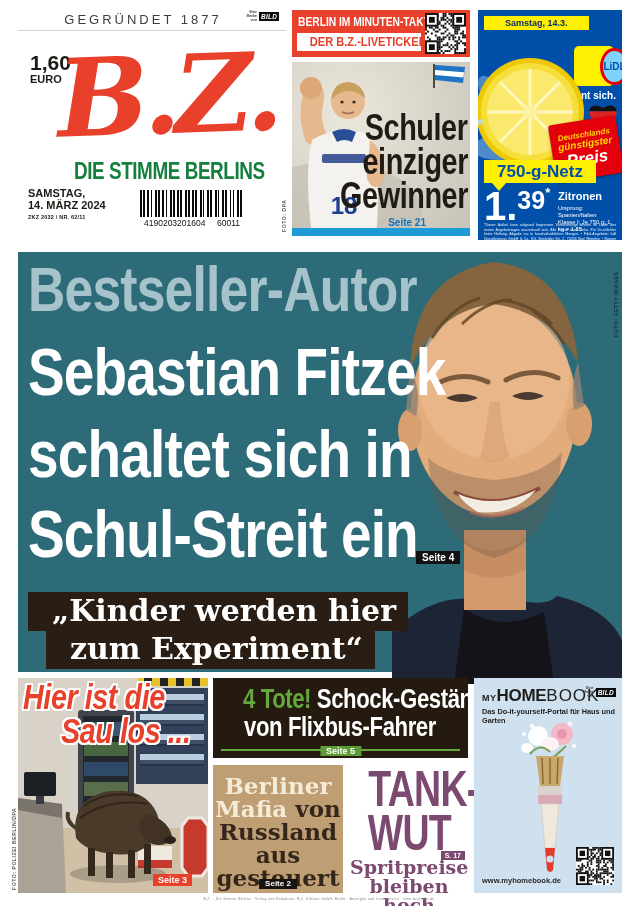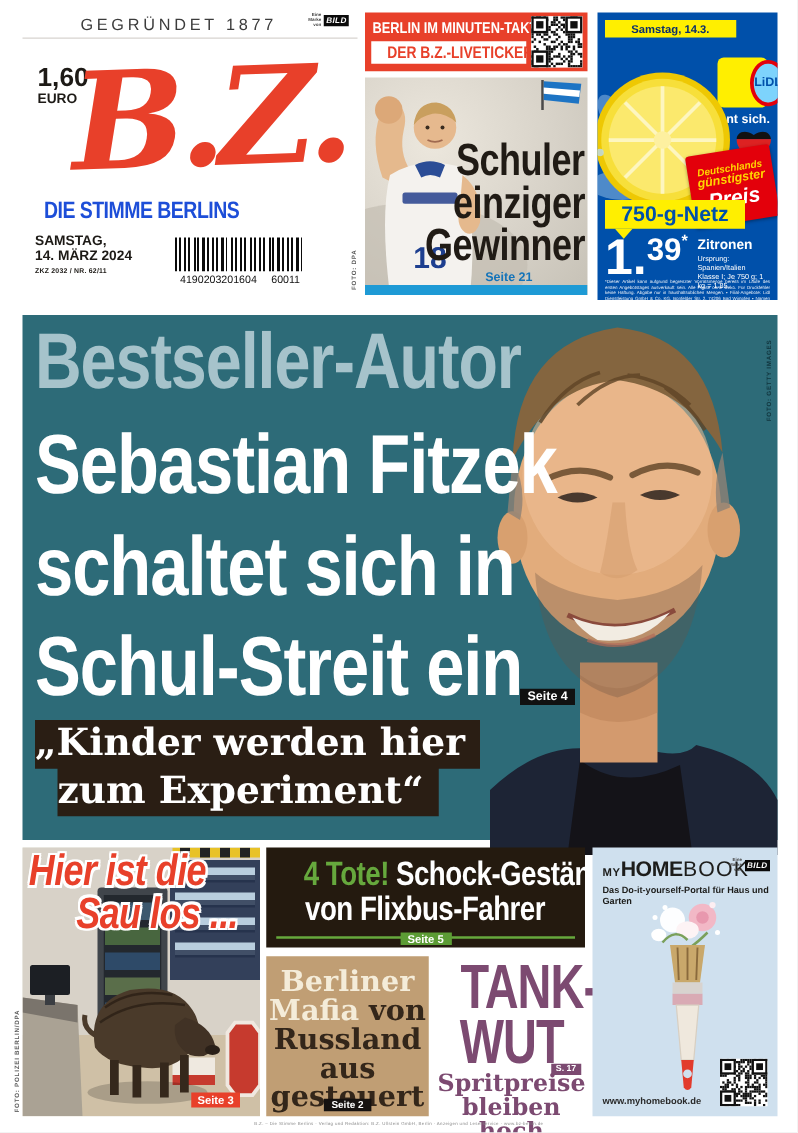--- a/index.html
+++ b/index.html
@@ -17,21 +17,21 @@
   .brandmark{display:flex;align-items:center;gap:2px;}
   .brandnote{font-size:3.6px;line-height:1.1;color:#444;width:17px;text-align:right;font-weight:bold;}
   .bildbox{background:#0a0a0a;color:#fff;font-weight:bold;font-style:italic;font-size:6.5px;
            padding:1px 2px;letter-spacing:.3px;}
   .pricebox{left:30px;top:52px;color:#1d1a16;line-height:1;}
   .pricebox .v{font-size:21px;font-weight:bold;}
   .pricebox .c{font-size:11px;font-weight:bold;margin-top:1px;}
   .bzlogo{left:52px;top:26px;width:230px;height:138px;display:flex;align-items:center;justify-content:center;
           font-family:"DejaVu Serif",serif;font-style:italic;font-weight:bold;font-size:108px;
           color:#e8402a;letter-spacing:-6px;transform:rotate(-2deg);}
-  .bztag{left:18px;top:158px;width:268px;text-align:left;color:#1d4ed8;font-weight:800;font-size:19px;letter-spacing:-.5px;}
+  .bztag{left:18px;top:158px;width:268px;text-align:right;color:#15803d;font-weight:800;font-size:23px;letter-spacing:-.5px;}
   .dateblock{left:28px;top:188px;color:#1d1a16;line-height:1.08;font-weight:800;font-size:11px;}
   .issue{font-size:5.5px;margin-top:3px;letter-spacing:.2px;}
   .barcode{left:140px;top:190px;width:104px;}
   .bars{height:27px;background:repeating-linear-gradient(90deg,#0a0a0a 0 1.5px,#fff 1.5px 3px,#0a0a0a 3px 4.5px,#fff 4.5px 7px,#0a0a0a 7px 9px,#fff 9px 10.5px,#0a0a0a 10.5px 12px,#fff 12px 15px);}
   .barnums{display:flex;justify-content:space-between;font-size:8.5px;color:#111;margin-top:1px;padding:0 4px;}
   
   .ticker{left:292px;top:10px;width:178px;height:47px;background:#e8402a;}
   .tick1{position:absolute;left:6px;top:5px;color:#fff;font-weight:800;font-size:12.5px;}
   .tick2{position:absolute;left:5px;top:23px;width:124px;height:18px;background:#fff;color:#e8402a;
          font-weight:800;font-size:13.5px;text-align:center;line-height:18px;}
@@ -75,21 +75,21 @@
   .linfo .dl{font-size:5.8px;}
   .llegal{position:absolute;left:6px;top:213px;width:132px;font-size:3.6px;line-height:1.3;
           color:rgba(255,255,255,.92);text-align:justify;}
   
   .main{left:18px;top:252px;width:604px;height:420px;background:#2d6b78;}
   .mkick{position:absolute;left:10px;top:6px;color:#a6c3cb;font-weight:800;font-size:63px;line-height:1;letter-spacing:-1px;}
   .mline{position:absolute;left:10px;color:#fff;font-weight:800;font-size:67px;line-height:1;letter-spacing:-1px;}
   .mseite{position:absolute;left:398px;top:299px;}
   .badge{background:#111;color:#fff;font-weight:800;font-size:10px;padding:1px 6px;display:inline-block;}
   .quote{position:absolute;font-family:"DejaVu Serif",serif;font-weight:bold;color:#fff;font-size:30px;
-         background:#2a1e14;padding:2px 12px 4px 0;line-height:1.1;}
+         background:#2a1e14;padding:2px 12px 4px 24px;line-height:1.1;margin-top:16px;}
   .mcred{position:absolute;right:3px;top:5px;color:#10343d;}
   
   .boar{left:18px;top:678px;width:190px;height:215px;overflow:hidden;background:#d8d2c8;}
   .bhead{position:absolute;left:5px;top:2px;color:#e8402a;font-weight:800;font-size:35px;line-height:.98;letter-spacing:-.5px;
          text-shadow:-2px -2px 0 #fff,2px -2px 0 #fff,-2px 2px 0 #fff,2px 2px 0 #fff,0 2px 0 #fff,2px 0 0 #fff,-2px 0 0 #fff,0 -2px 0 #fff;font-style:italic;}
   .bhead .l2{margin-left:38px;}
   .bseite{position:absolute;right:16px;bottom:7px;background:#e8402a;color:#fff;font-weight:800;font-size:9px;padding:1px 5px;}
   
   .flix{left:213px;top:678px;width:255px;height:80px;background:#241a0f;text-align:center;color:#fff;}
   .fline{font-weight:800;font-size:27px;line-height:1.02;letter-spacing:-.5px;}

